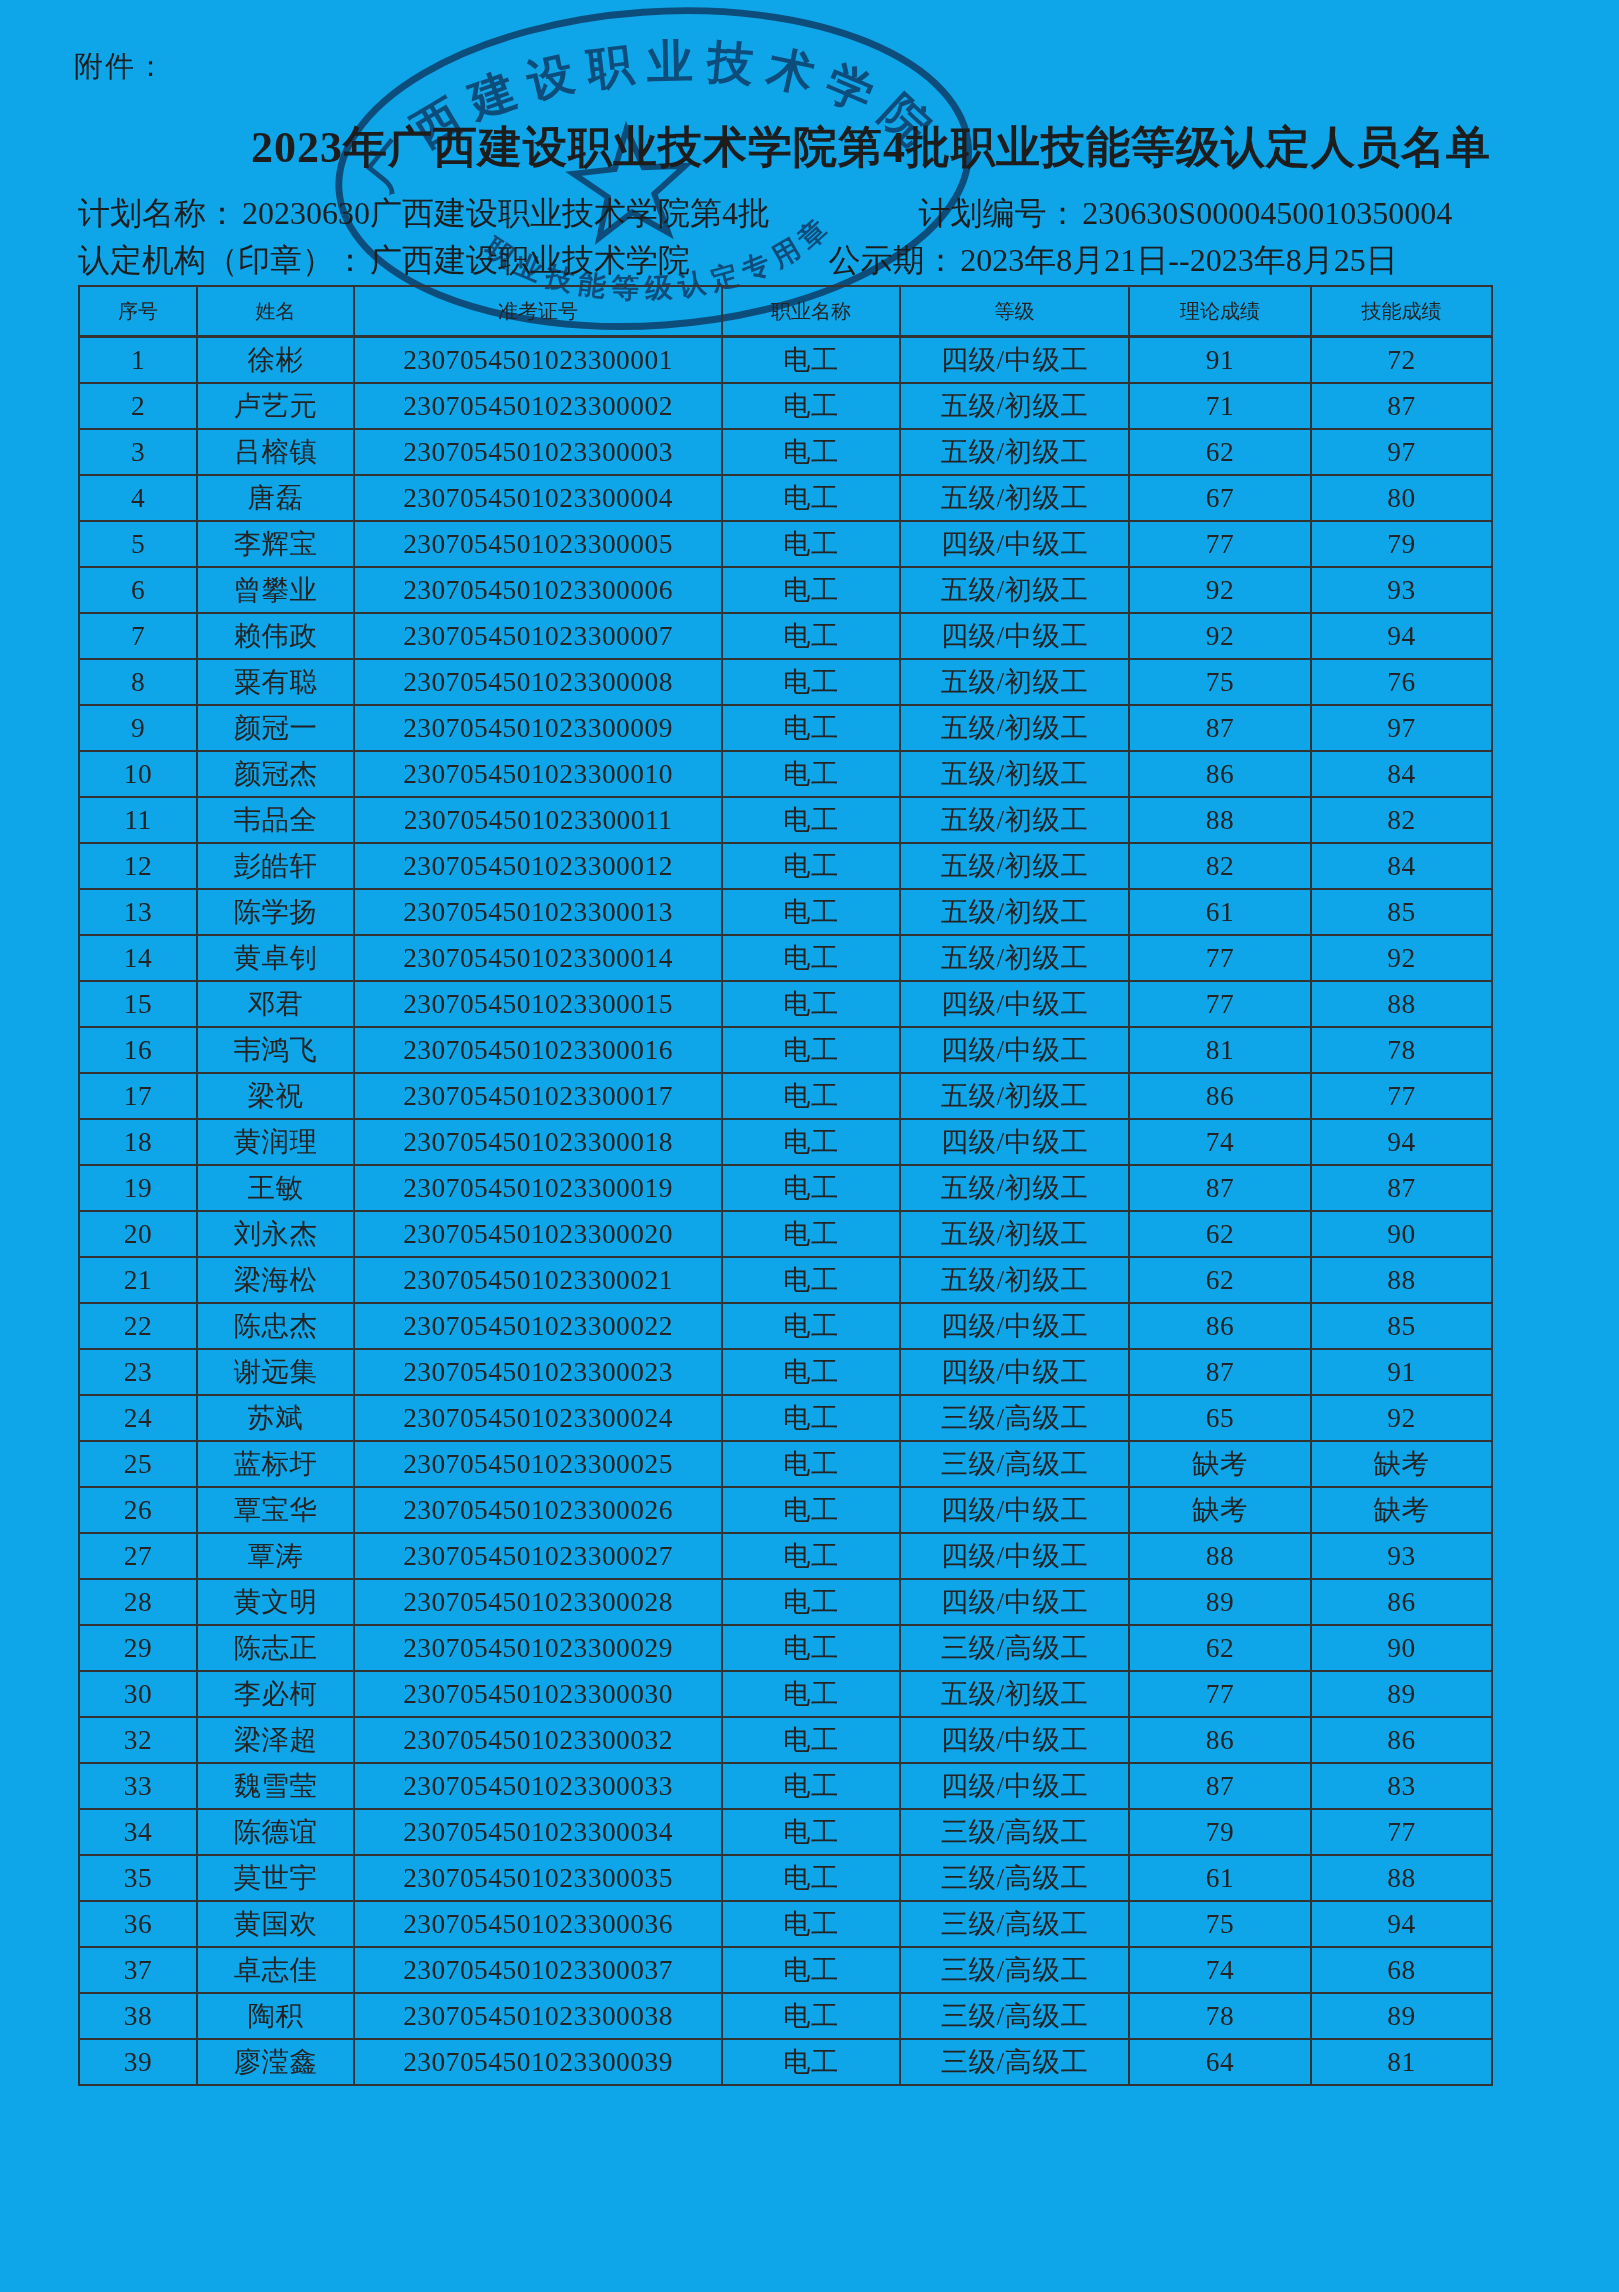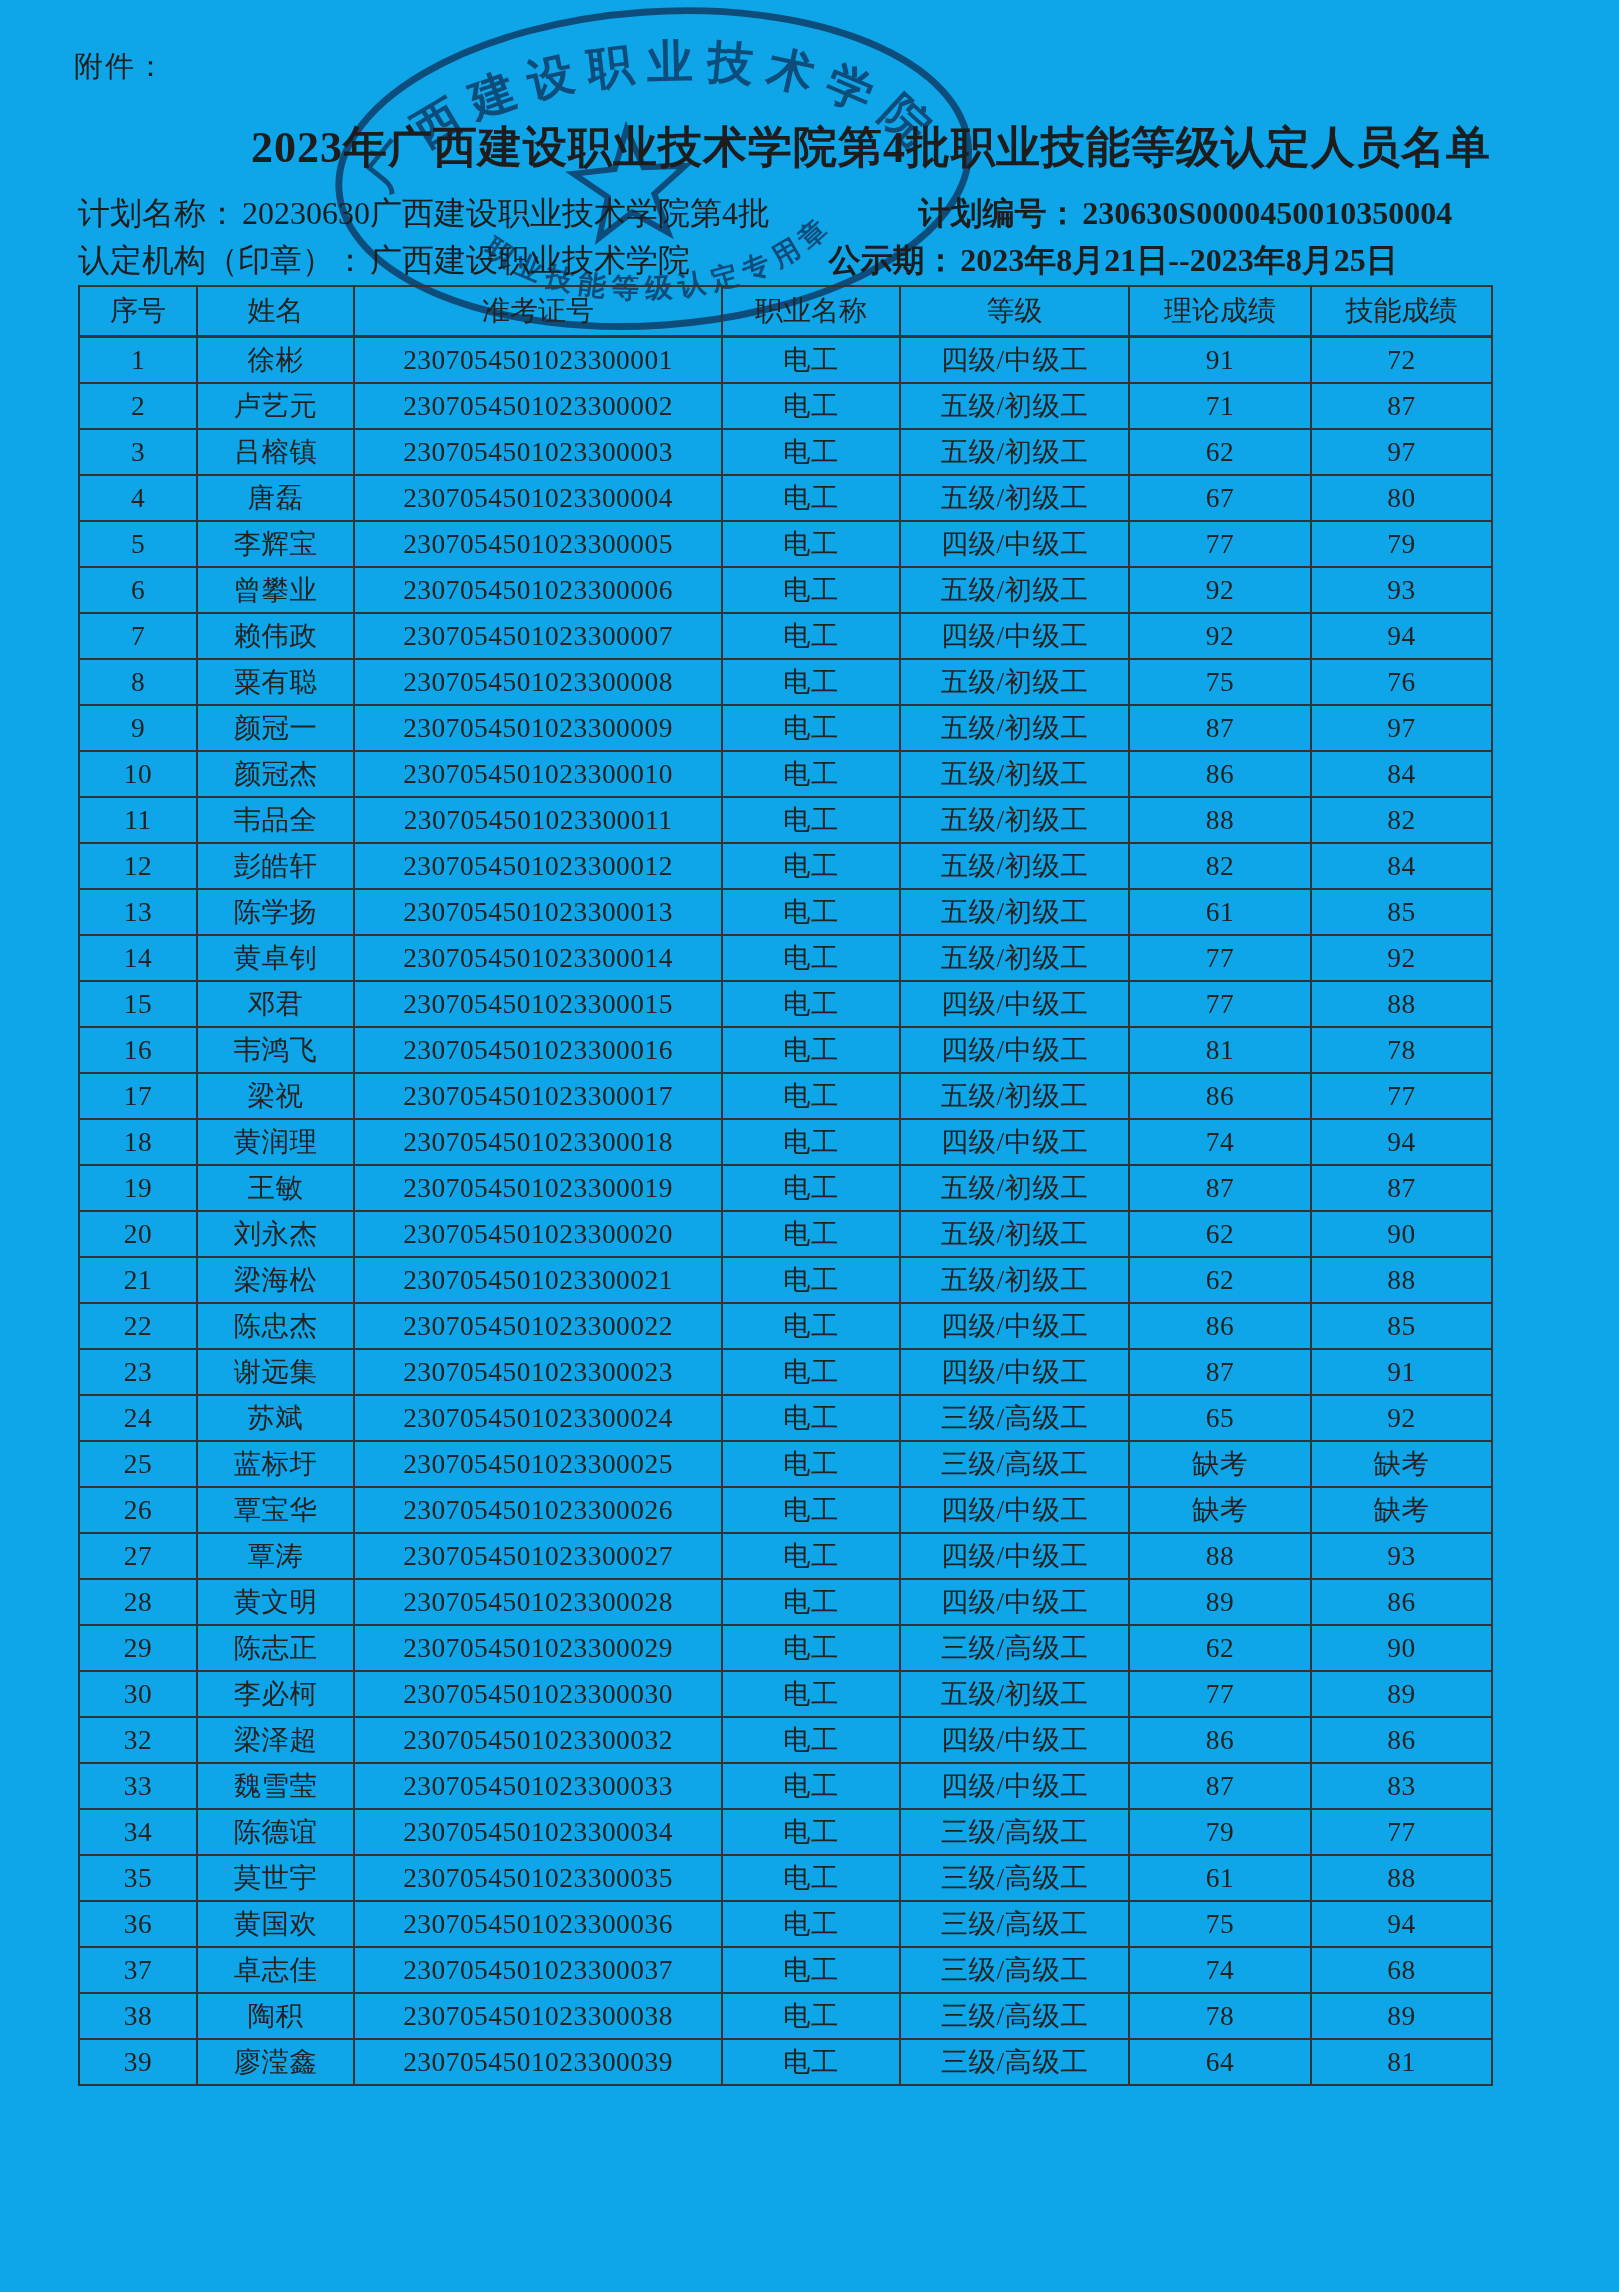--- a/index.html
+++ b/index.html
@@ -23,35 +23,35 @@
     white-space:nowrap;
   }
   .meta-row{
     position:absolute;left:78px;width:1416px;
     display:flex;font-size:32px;line-height:1.2;
     white-space:nowrap;
   }
   .meta-row.m1{top:194px;}
   .meta-row.m2{top:241px;}
   .meta-left{width:53%;}
-  .meta-right{width:47%;font-weight:bold;}
+  .meta-right{width:47%;}
   .m1 .meta-right{padding-left:90px;box-sizing:border-box;}
   .meta-label{margin-right:3.9px;}
   .results{
     position:absolute;left:78px;top:285px;width:1413px;
     border-collapse:collapse;table-layout:fixed;
     font-size:27.4px;text-align:center;color:#232323;
   }
   .results th,.results td{
     border:2.5px solid #333;
     padding:0;height:44px;
     font-weight:normal;overflow:hidden;white-space:nowrap;
   }
   .results thead th{
-    height:48px;font-size:28px;
+    height:48px;font-size:20px;
     border-bottom-width:3.9px;
     text-align:center;
   }
   .results tbody td{letter-spacing:0.5px;}
   
   .seal{
     position:absolute;left:316px;top:0px;
     width:676px;height:345px;
     opacity:0.78;
     mix-blend-mode:multiply;

